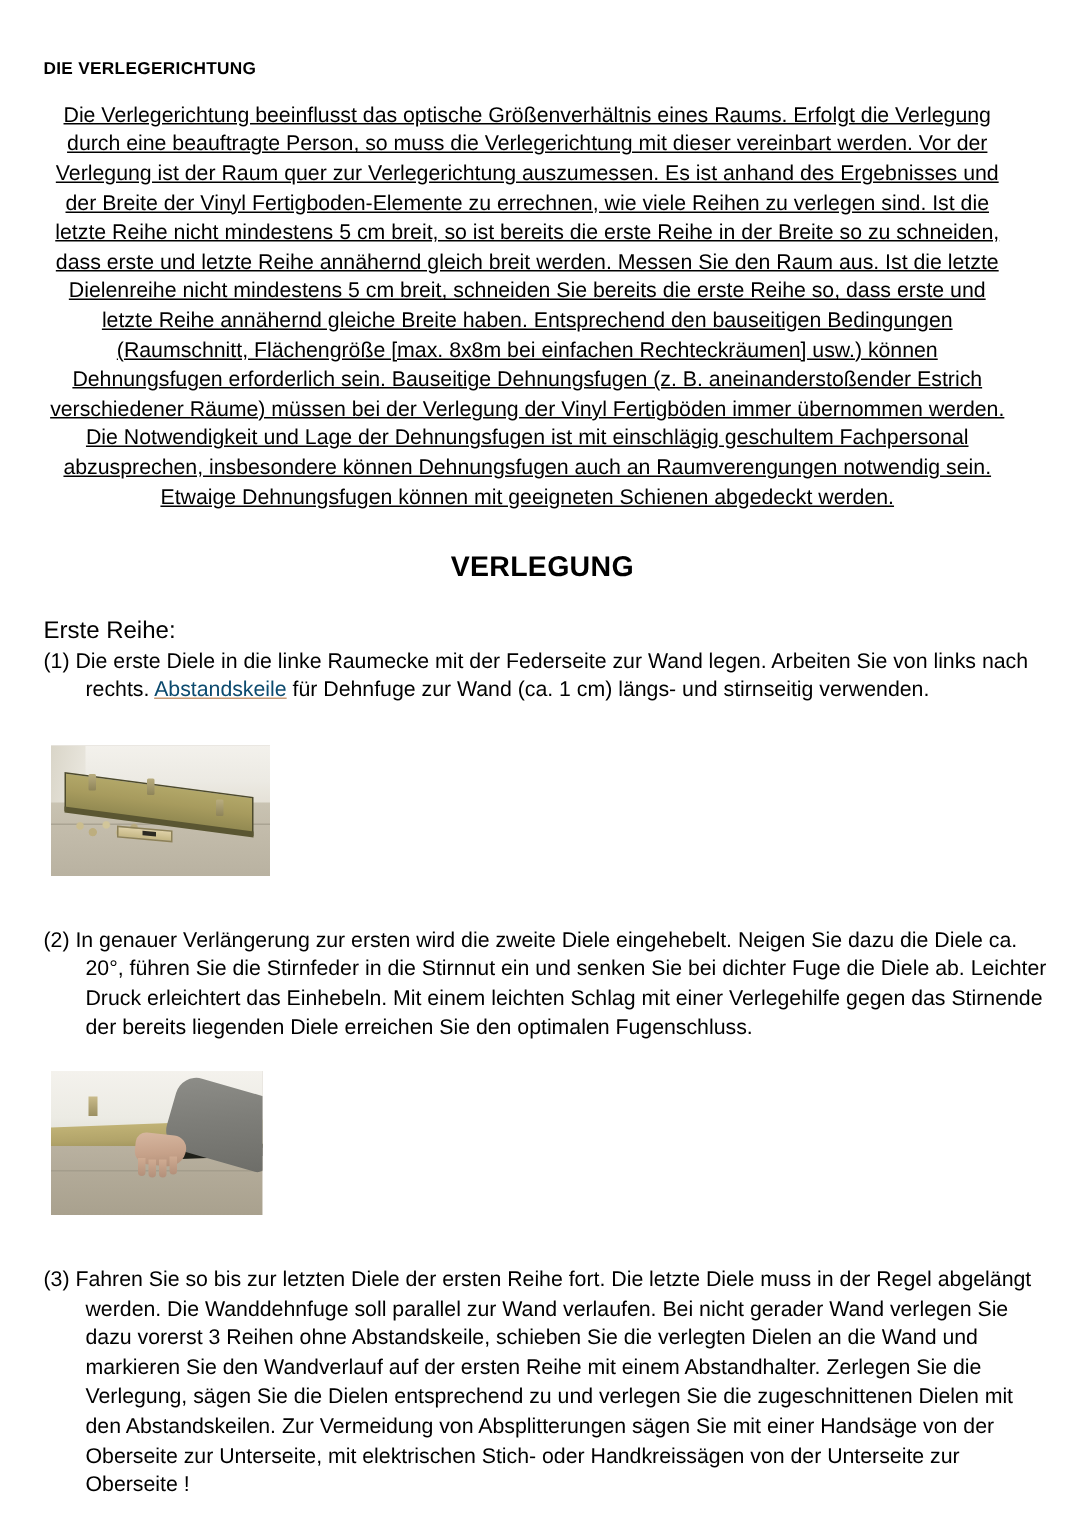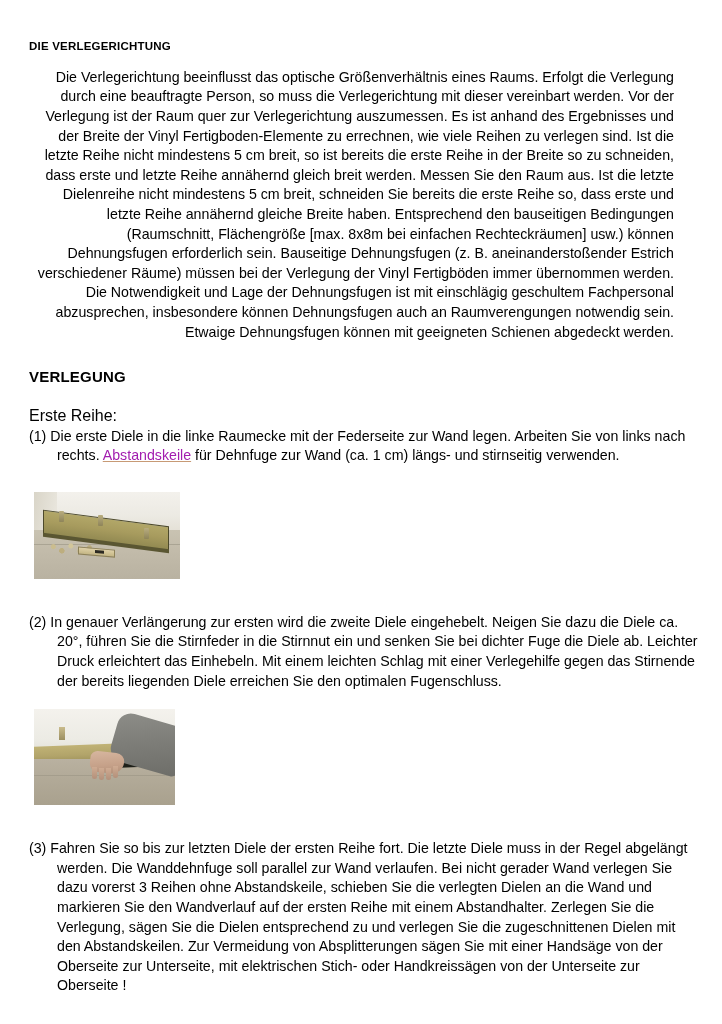--- a/index.html
+++ b/index.html
@@ -26,34 +26,36 @@
 
   
   .h-small {
     font-size: 11.5px;
     font-weight: bold;
     letter-spacing: 0.2px;
     margin: 0 0 14px 0;
     line-height: 1.2;
   }
   .h-mid {
-    font-size: 15px;
+    font-size: 19px;
     font-weight: bold;
     letter-spacing: 0.2px;
     margin: 0 0 20px 0;
     line-height: 1.2;
+    text-align: center;
   }
 
   
   .para {
     font-size: 14.2px;
     line-height: 19.6px;
     margin: 0;
-    text-align: right;
+    text-align: center;
     width: 645px;
+    text-decoration: underline;
   }
   .para.intro { margin-bottom: 26px; }
 
   .lead {
     font-size: 16px;
     line-height: 19.6px;
     margin: 0 0 1px 0;
   }
 
   
@@ -62,21 +64,21 @@
     line-height: 19.6px;
     margin: 0;
     width: 645px;
     padding-left: 28px;
     text-indent: -28px;
   }
   .step .num { }
 
   a.inline-link,
   .inline-link {
-    color: #a21caf;
+    color: #0c4a6e;
     text-decoration: underline;
     text-decoration-color: #c79a75;
     cursor: pointer;
   }
 
   
   .gap-sm { height: 18px; }
   .gap-md { height: 26px; }
   .gap-lg { height: 34px; }
 

